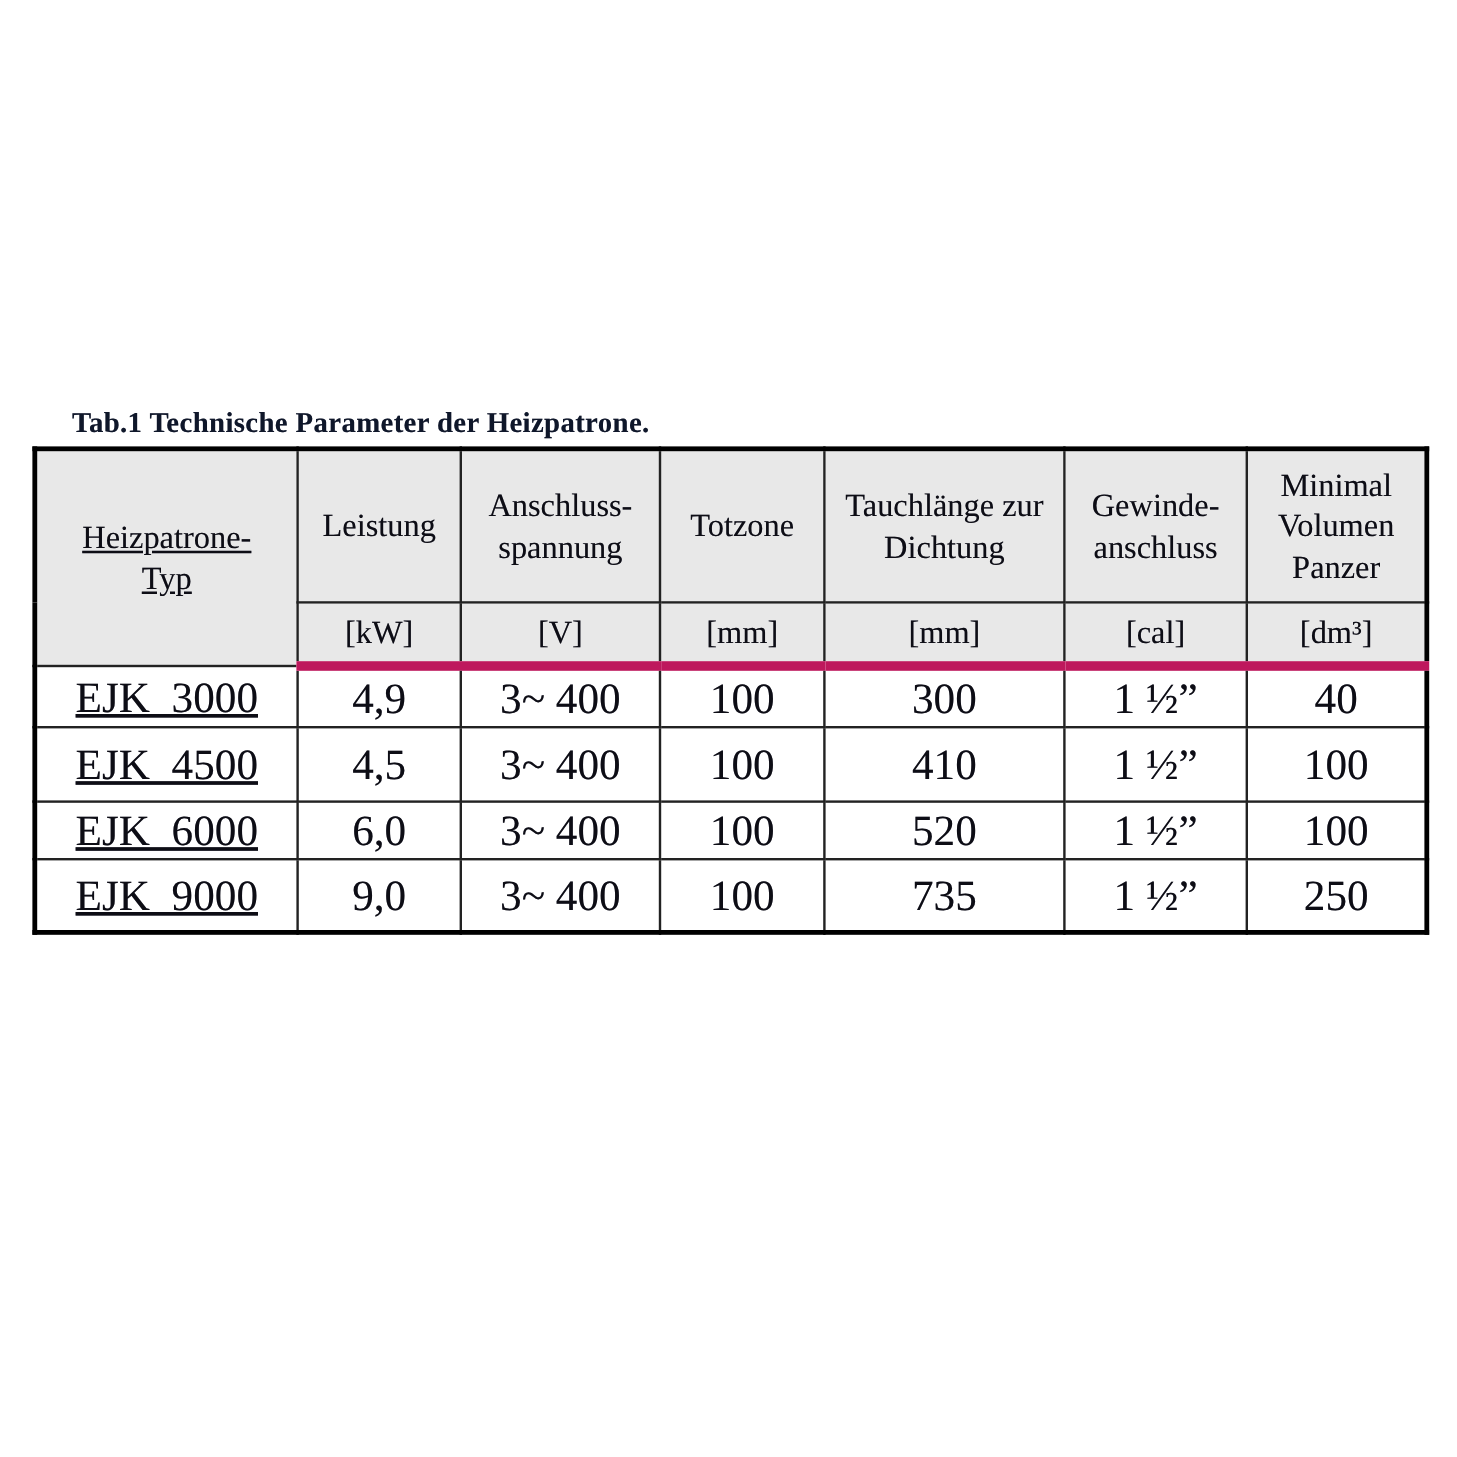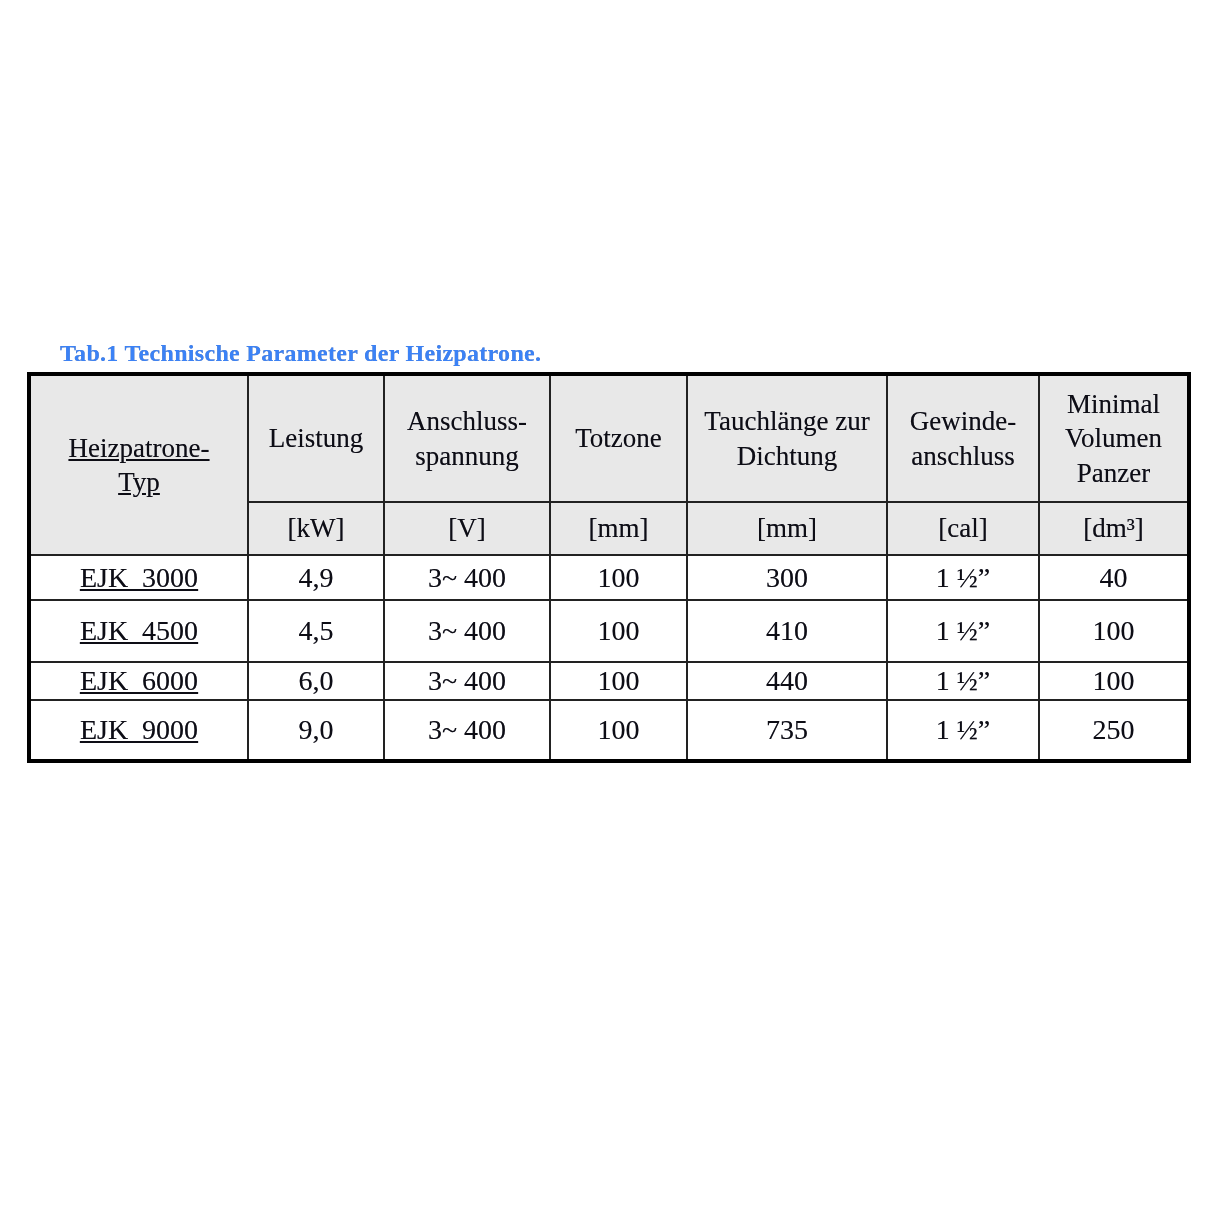--- a/index.html
+++ b/index.html
@@ -12,21 +12,21 @@
     position: relative;
     width: 1214px; height: 1214px;
     background: #ffffff;
     overflow: hidden;
   }
   .doc-title {
     position: absolute;
     left: 60px; top: 340px;
     font-size: 24px;
     font-weight: 600;
-    color: #3b82f6;
+    color: #0f172a;
     letter-spacing: 0.3px;
     white-space: pre;
   }
   table.param-table {
     position: absolute;
     left: 27px; top: 372px;
     width: 1160px;
     border-collapse: collapse;
     table-layout: fixed;
     border: 4px solid #000000;
@@ -39,24 +39,24 @@
     white-space: pre-wrap;
     padding: 2px 4px;
     overflow: hidden;
   }
   tr.head td {
     background: #e8e8e8;
     font-size: 27px;
     line-height: 1.26;
   }
   td.typ-col { border-right: 3px solid #000000; text-decoration: underline; }
-  tr.units td, td.head-typ { border-bottom: 1px solid #be185d; text-align: center; }
+  tr.units td, td.head-typ { border-bottom: 8px solid #be185d; text-align: center; }
   tr.body-row td {
     background: #ffffff;
-    font-size: 28px;
+    font-size: 36px;
   }
   .txt-soft { text-shadow: 0 0 0.5px rgba(15,15,40,0.45); }
 </style>
 </head>
 <body>
 
 <div class="canvas">
 
   <div class="doc-title txt-soft">Tab.1 Technische Parameter der Heizpatrone.</div>
 
@@ -114,21 +114,21 @@
         <td>410</td>
         <td>1 ½”</td>
         <td>100</td>
       </tr>
 
       <tr class="body-row" style="height:34px">
         <td class="typ-col">EJK  6000</td>
         <td>6,0</td>
         <td>3~ 400</td>
         <td>100</td>
-        <td>440</td>
+        <td>520</td>
         <td>1 ½”</td>
         <td>100</td>
       </tr>
 
       <tr class="body-row" style="height:61px">
         <td class="typ-col">EJK  9000</td>
         <td>9,0</td>
         <td>3~ 400</td>
         <td>100</td>
         <td>735</td>

